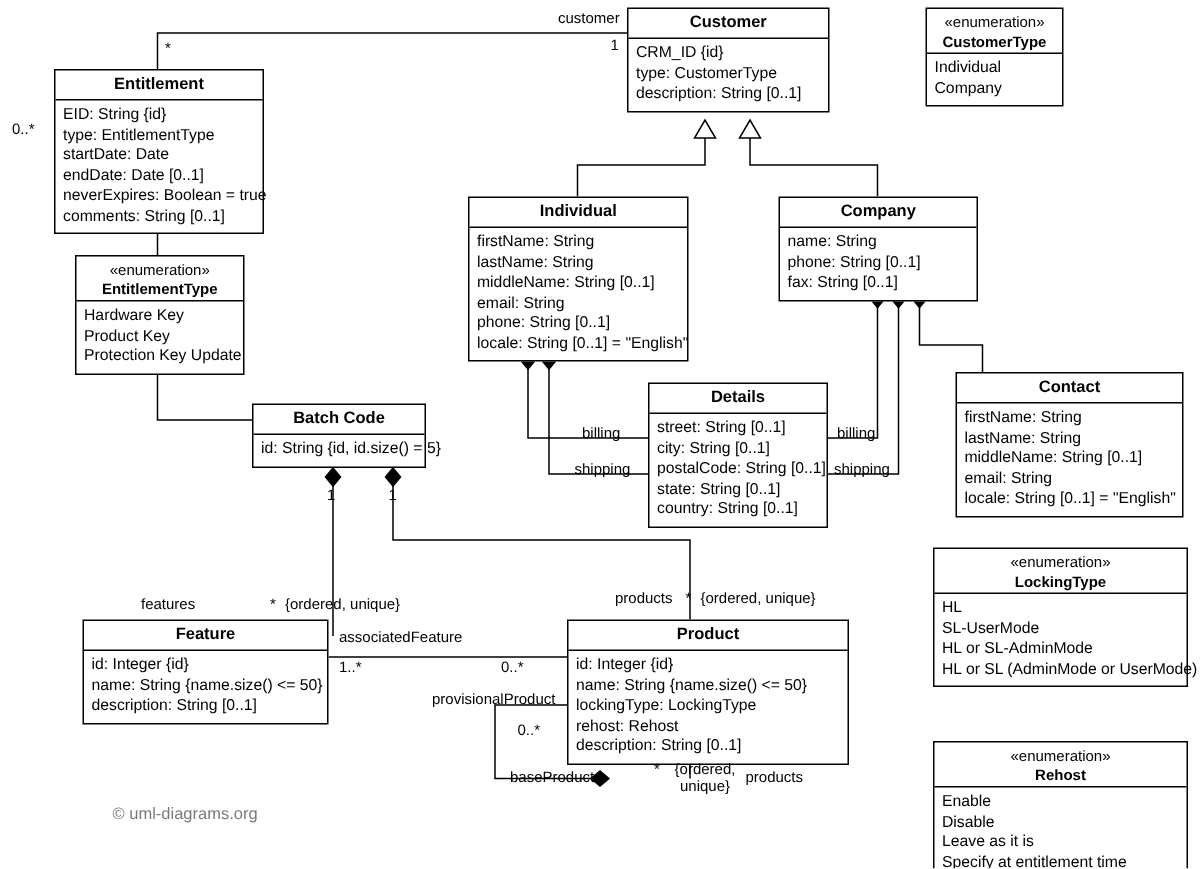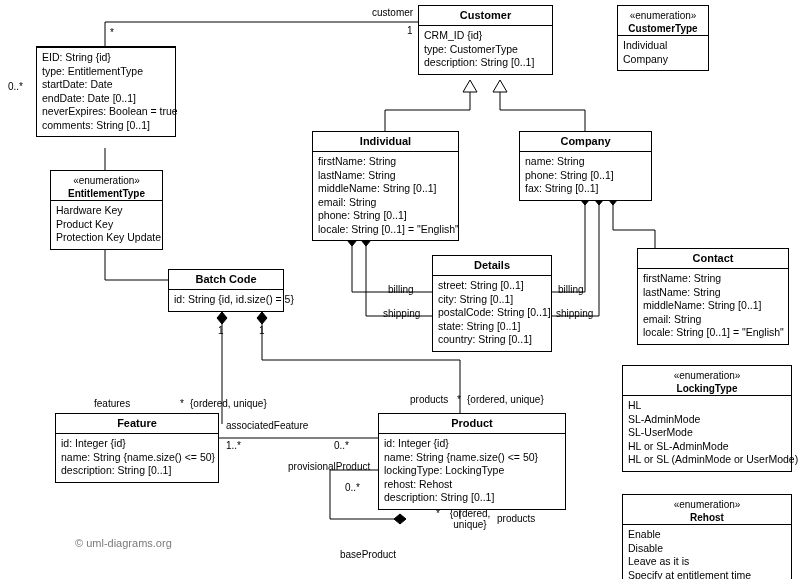--- a/index.html
+++ b/index.html
@@ -144,20 +144,21 @@
     <div class="cls-title">Customer</div>
     <div class="cls-sep"></div>
     <div class="cls-attrs">
       <div>CRM_ID {id}</div>
       <div>type: CustomerType</div>
       <div>description: String [0..1]</div>
     </div>
   </div>
 
   <div class="cls" style="left:36px; top:46px; width:140px;">
+    <div class="cls-title">Entitlement</div>
     <div class="cls-sep"></div>
     <div class="cls-attrs">
       <div>EID: String {id}</div>
       <div>type: EntitlementType</div>
       <div>startDate: Date</div>
       <div>endDate: Date [0..1]</div>
       <div>neverExpires: Boolean = true</div>
       <div>comments: String [0..1]</div>
     </div>
   </div>
@@ -265,21 +266,20 @@
   </div>
 
   <div class="cls" style="left:622px; top:365px; width:170px;">
     <div class="cls-title enum">
       <span>«enumeration»</span>
       <span class="ename">LockingType</span>
     </div>
     <div class="cls-sep"></div>
     <div class="cls-attrs">
       <div>HL</div>
-      <div>SL-AdminMode</div>
       <div>SL-UserMode</div>
       <div>HL or SL-AdminMode</div>
       <div>HL or SL (AdminMode or UserMode)</div>
     </div>
   </div>
 
   <div class="cls" style="left:622px; top:494px; width:170px;">
     <div class="cls-title enum">
       <span>«enumeration»</span>
       <span class="ename">Rehost</span>
@@ -313,20 +313,20 @@
   <div class="lbl" style="left:410px; top:394px;">products</div>
   <div class="lbl" style="left:457px; top:394px;">*</div>
   <div class="lbl" style="left:467px; top:394px;">{ordered, unique}</div>
 
   <div class="lbl" style="left:226px; top:420px;">associatedFeature</div>
   <div class="lbl" style="left:226px; top:440px;">1..*</div>
   <div class="lbl" style="left:334px; top:440px;">0..*</div>
 
   <div class="lbl" style="left:288px; top:461px;">provisionalProduct</div>
   <div class="lbl" style="left:345px; top:482px;">0..*</div>
-  <div class="lbl" style="left:340px; top:513px;margin-top:36px;">baseProduct</div>
+  <div class="lbl" style="left:340px; top:513px;">baseProduct</div>
   <div class="lbl" style="left:436px; top:508px;">*</div>
   <div class="lbl two-line" style="left:444px; top:508px; width:52px;">{ordered, unique}</div>
   <div class="lbl" style="left:497px; top:513px;">products</div>
 
   <div class="wm" style="left:75px; top:537px;">© uml-diagrams.org</div>
 
 </div>
 
 </body></html>

